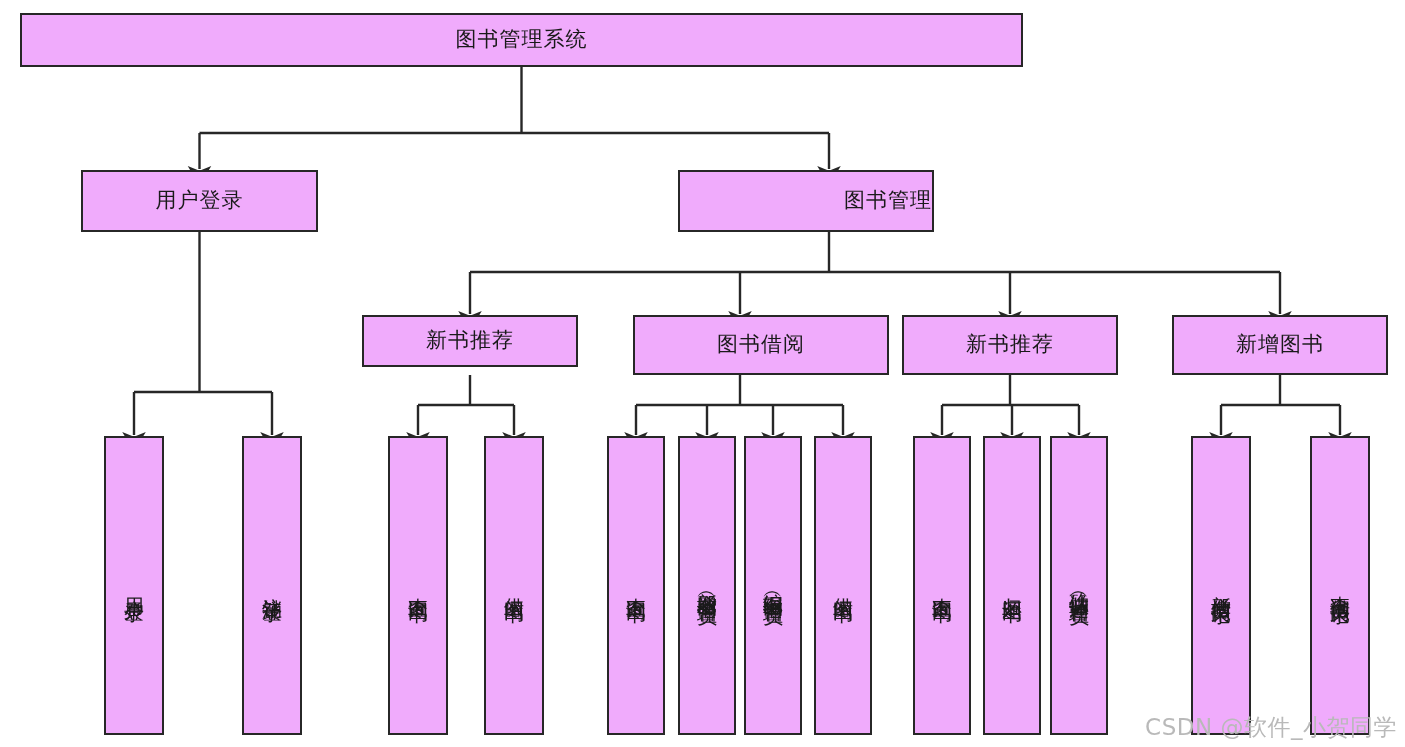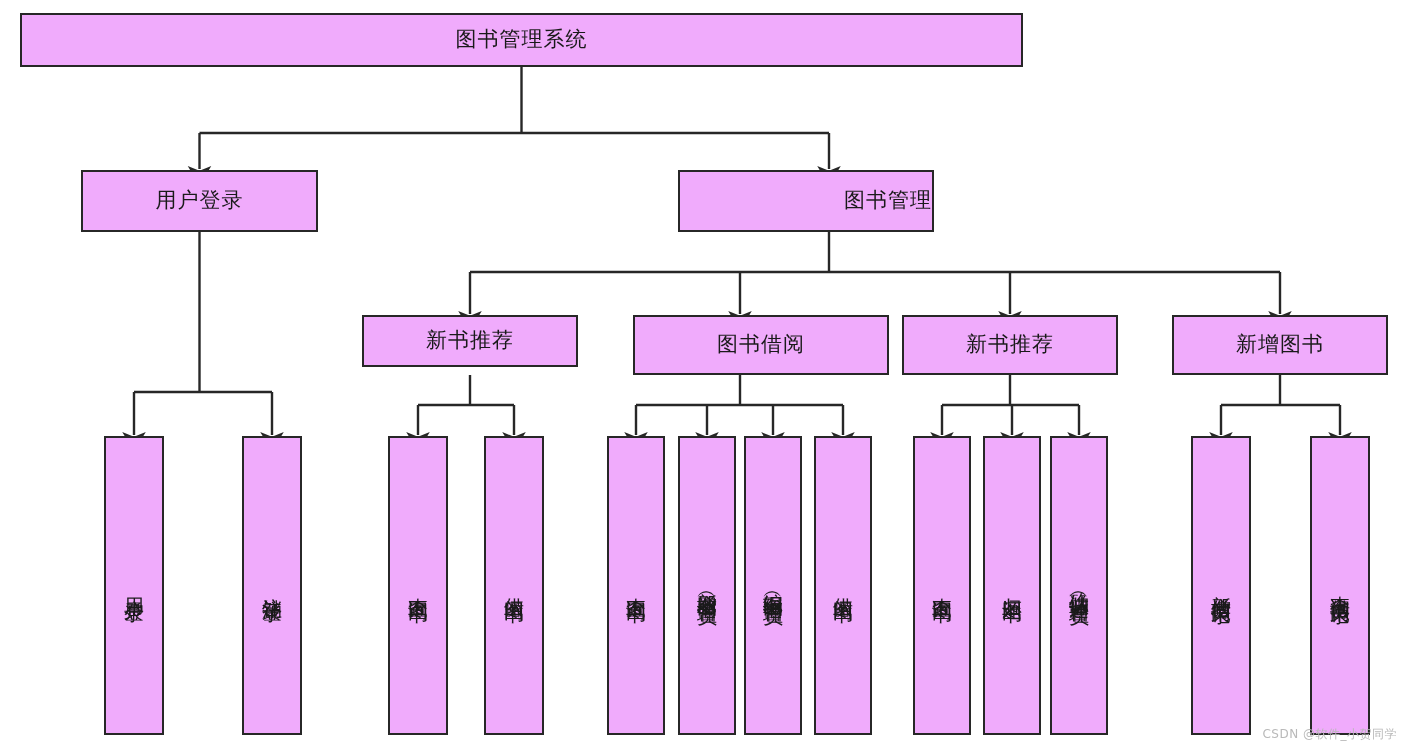--- a/index.html
+++ b/index.html
@@ -56,21 +56,21 @@
   }
   .edge {
     stroke: #272727;
     stroke-width: 2.4;
     fill: none;
   }
   .watermark {
     position: absolute;
     right: 8px;
     bottom: 4px;
-    font-size: 12px;
+    font-size: 23px;
     color: #b9b9b9;
     letter-spacing: 0.5px;
     white-space: nowrap;
   }
 </style>
 </head>
 <body>
 
 <div id="canvas">
 

